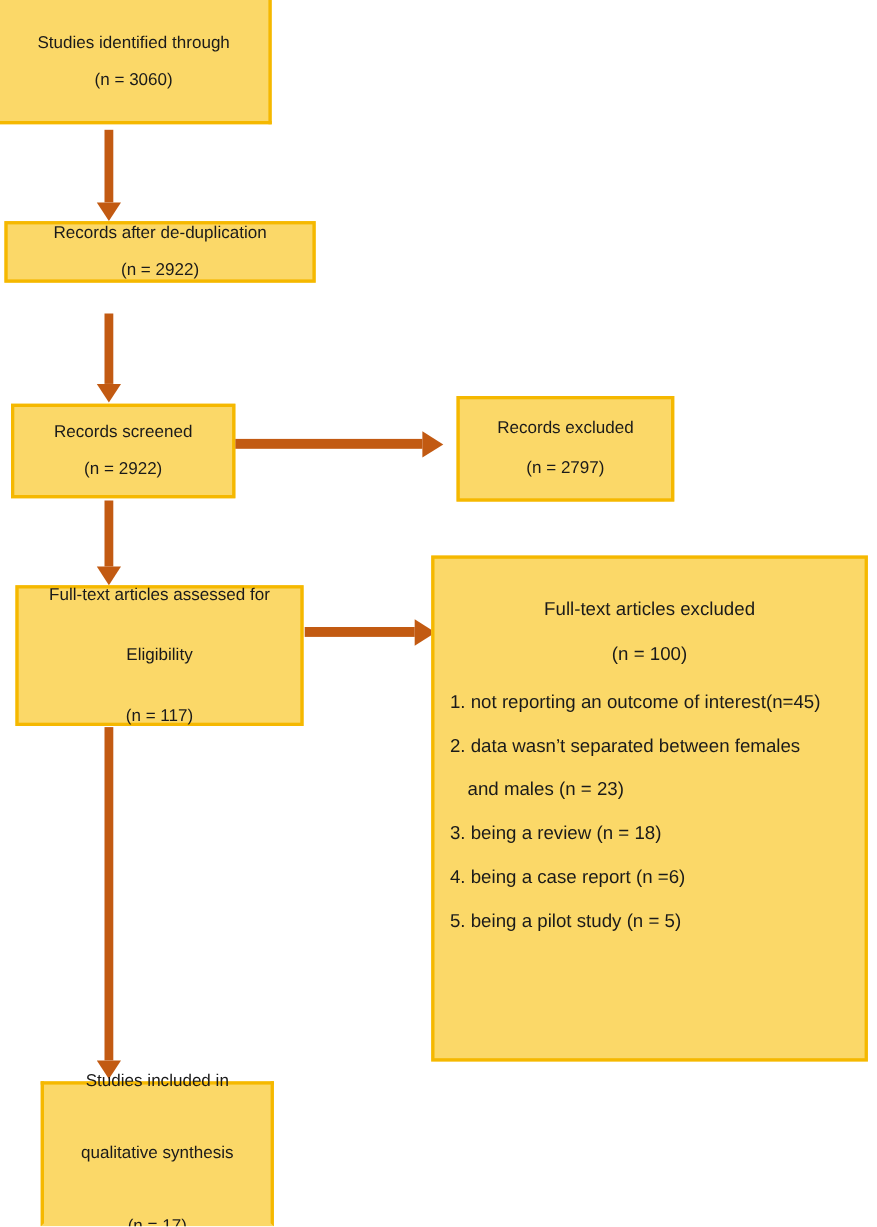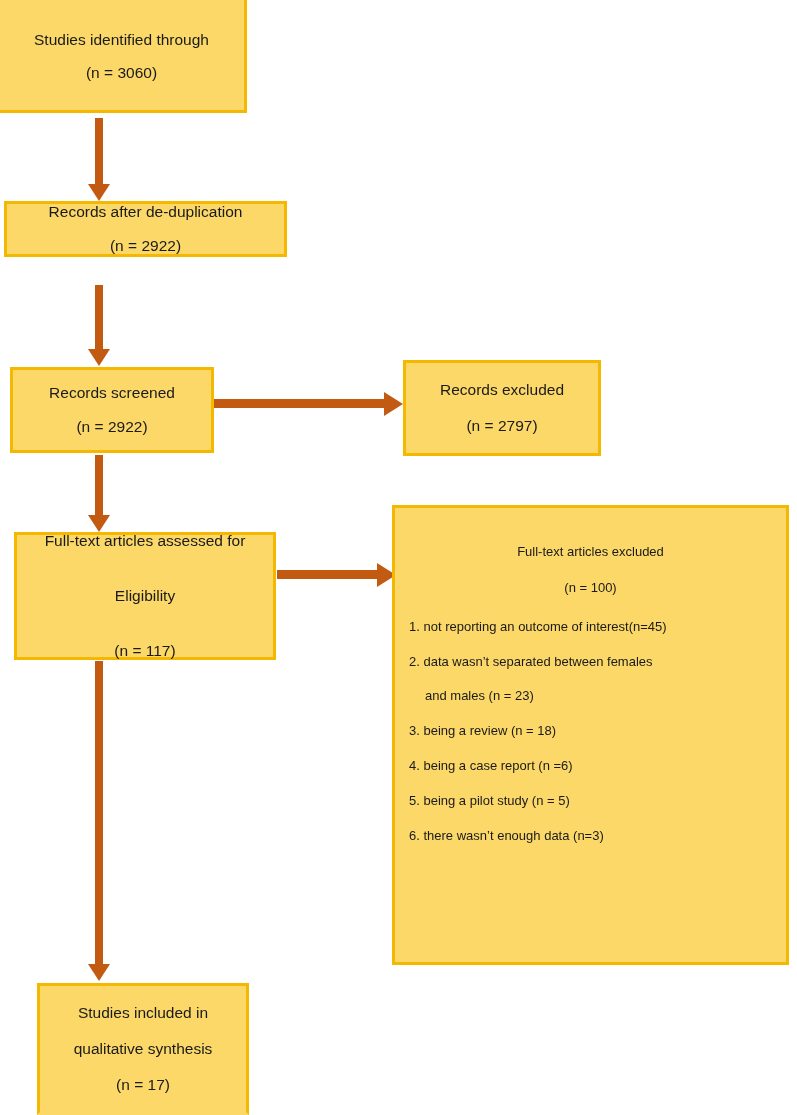--- a/index.html
+++ b/index.html
@@ -54,48 +54,49 @@
   }
   #node-dedup .line { margin: 9px 0; }
 
   #node-screened {
     left: 10px; top: 367px;
     width: 204px; height: 86px;
   }
   #node-screened .line { margin: 9px 0; }
 
   #node-excluded {
-    left: 403px; top: 360px;
+    left: 415px; top: 360px;
     width: 198px; height: 96px;
   }
   #node-excluded .line { margin: 10px 0; }
 
   #node-fulltext {
     left: 14px; top: 532px;
     width: 262px; height: 128px; gap: 20px;
   }
   #node-fulltext .line { margin: 9.5px 0; }
 
   #node-bottom {
     left: 37px; top: 983px;
     width: 212px; height: 132px;
     border-bottom-color: transparent;
+    gap: 30px;
   }
   #node-bottom .line { margin: 10px 0; }
 
   
   #node-reasons {
     position: absolute;
     left: 392px; top: 505px;
     width: 397px; height: 460px;
     box-sizing: border-box;
     background: #FBD868;
     border: 3px solid #F5B800;
     color: #1a1a1a;
-    font-size: 13px;
+    font-size: 17px;
     padding: 36px 8px 8px 8px;
   }
   #node-reasons .hdr {
     text-align: center;
     margin: 0 0 24px 0;
   }
   #node-reasons .hdr .line { display: block; margin: 0 0 21px 0; }
   #node-reasons .reason {
     display: block;
     padding-left: 6px;
@@ -207,21 +208,20 @@
       <span class="line">(n = 100)</span>
     </div>
     <span class="reason">1. not reporting an outcome of interest(n=45)</span>
     <span class="reason">
       <span>2. data wasn’t separated between females</span>
       <span class="cont">and males (n = 23)</span>
     </span>
     <span class="reason">3. being a review (n = 18)</span>
     <span class="reason">4. being a case report (n =6)</span>
     <span class="reason">5. being a pilot study (n = 5)</span>
-    <span class="reason">6. there wasn’t enough data (n=3)</span>
   </div>
 
   <div class="arrow-v" style="left:95px; top:661px;">
     <div class="shaft" style="height:303px;"></div>
     <div class="head" style="top:303px;"></div>
   </div>
 
   <div class="node" id="node-bottom">
     <span class="line">Studies included in</span>
     <span class="line">qualitative synthesis</span>

